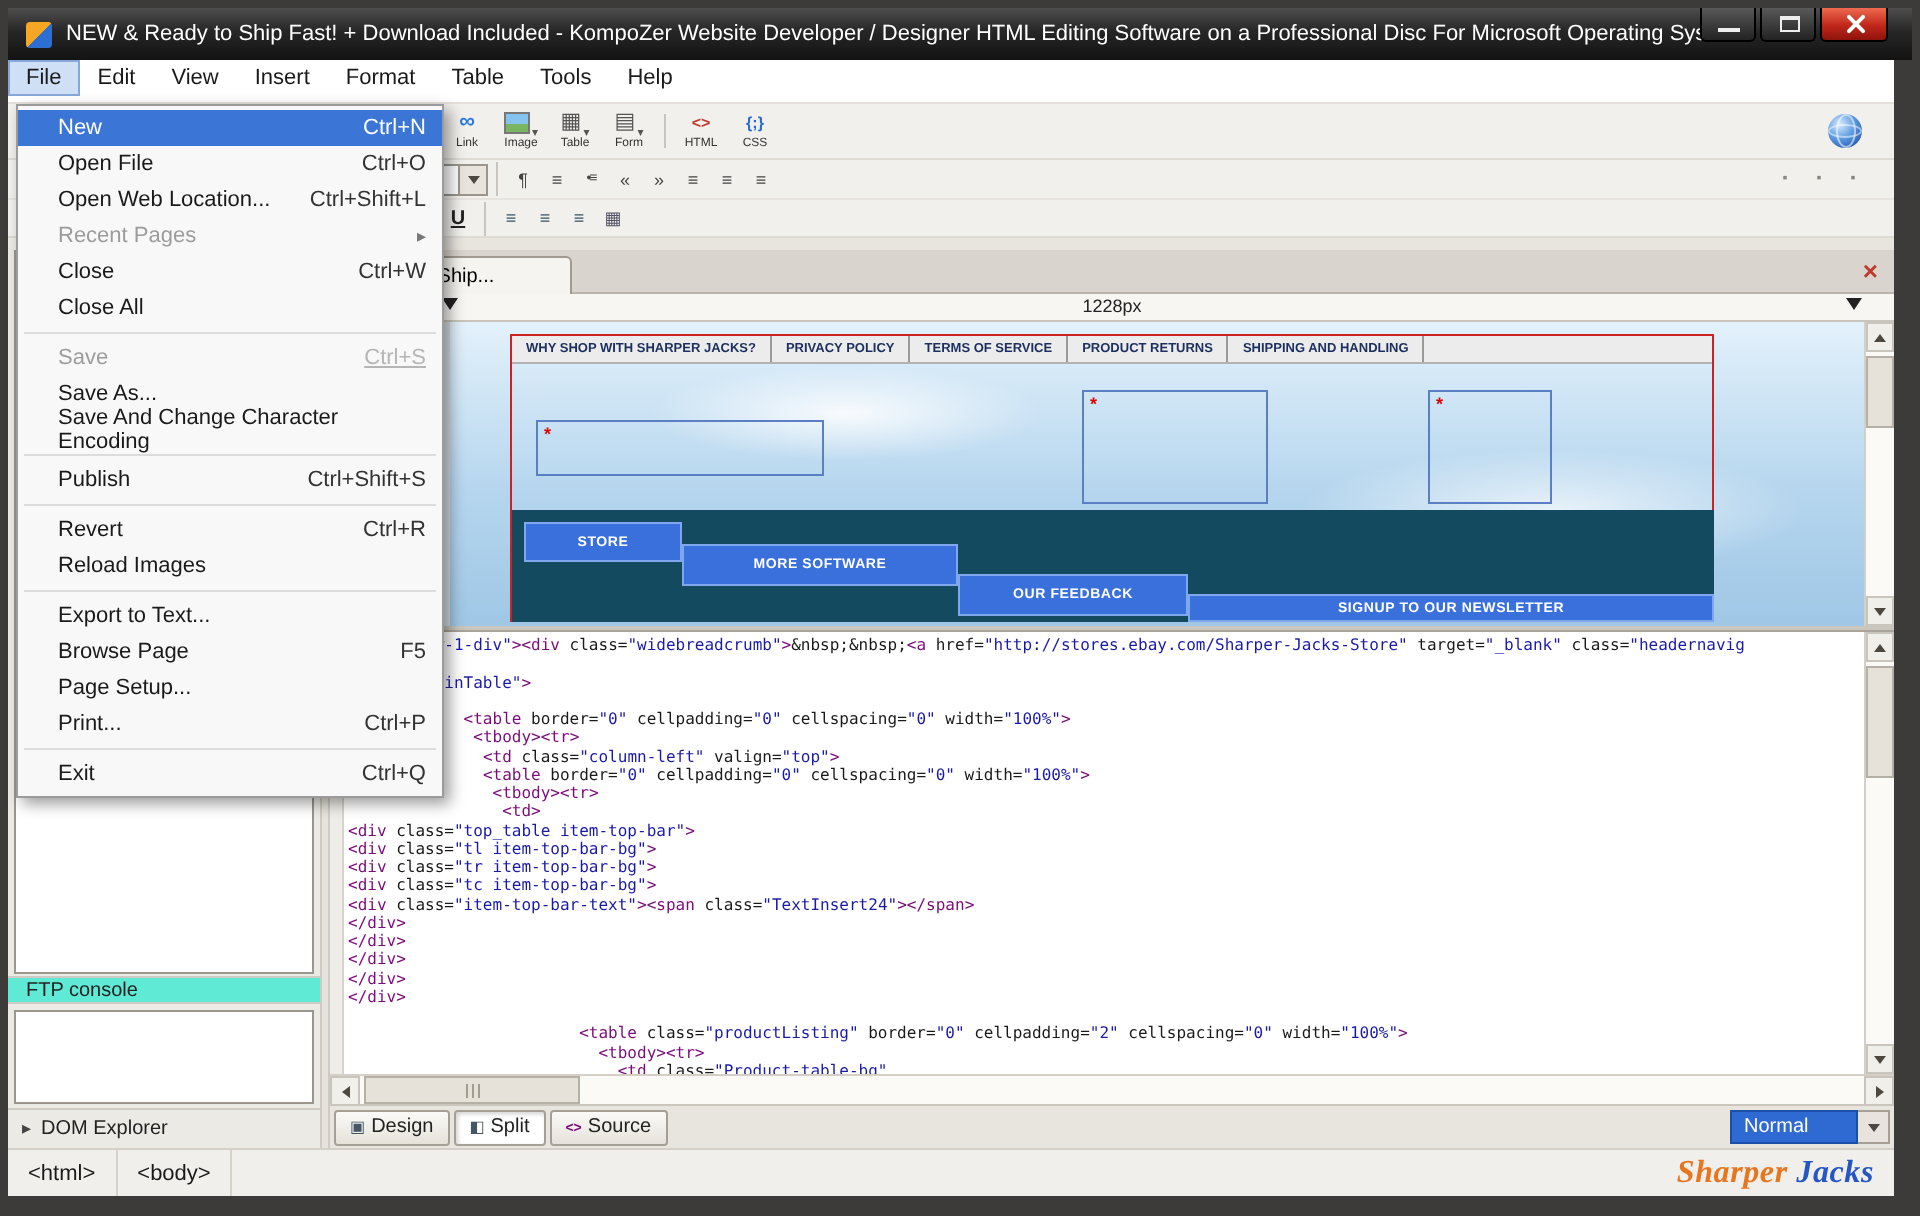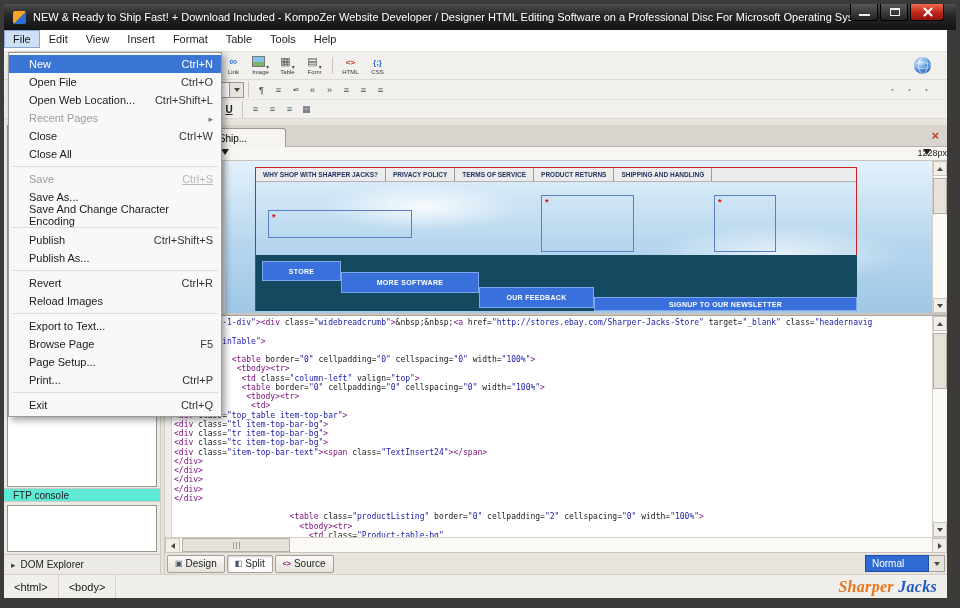--- a/index.html
+++ b/index.html
@@ -90,21 +90,21 @@
   .tabbar{position:absolute;left:0;top:6px;width:782px;height:22px;background:#d9d5ce;border-bottom:1px solid #b9b5ad;}
   .doc-tab{position:absolute;left:3px;top:3px;width:118px;height:19px;background:#f6f4f0;
     border:1px solid #a09a90;border-bottom:none;border-radius:3px 3px 0 0;
     display:flex;align-items:center;gap:4px;font-size:10px;padding:0 5px;overflow:hidden;white-space:nowrap;}
   .tab-doc-icon{width:8px;height:10px;background:#fff;border:1px solid #7d9b7d;flex:0 0 auto;}
   .tab-close{position:absolute;right:8px;top:2px;color:#c0392b;font-weight:bold;font-size:13px;line-height:17px;}
   .tab-close::before{content:"×";}
 
   .ruler{position:absolute;left:0;top:28px;width:782px;height:14px;background:#f7f6f3;
     border-bottom:1px solid #c9c5bd;font-size:9px;color:#222;}
-  .ruler-label{position:absolute;left:0;right:0;top:1px;text-align:right;}
+  .ruler-label{position:absolute;left:0;right:0;top:1px;text-align:center;}
   .rmark{position:absolute;top:2px;width:0;height:0;border-left:4px solid transparent;
     border-right:4px solid transparent;border-top:6px solid #222;}
   .rmark-l{left:56px;} .rmark-r{left:758px;}
 
   
   .design{position:absolute;left:0;top:42px;width:782px;height:152px;display:flex;}
   .design-content{position:relative;flex:1;background:#d8dce1;overflow:hidden;}
   .psky{position:absolute;left:60px;top:0;right:0;bottom:0;
     background:radial-gradient(ellipse 140px 34px at 28% 30%,rgba(255,255,255,.85),transparent 70%),
                radial-gradient(ellipse 180px 44px at 78% 62%,rgba(255,255,255,.7),transparent 70%),
@@ -473,23 +473,20 @@
         <span class="fm-label">Save As...</span>
       </div>
       <div class="fm-item">
         <span class="fm-label">Save And Change Character Encoding</span>
       </div>
       <div class="fm-sep"></div>
       <div class="fm-item">
         <span class="fm-label">Publish</span>
         <span class="fm-short">Ctrl+Shift+S</span>
       </div>
-      <div class="fm-item">
-        <span class="fm-label">Publish As...</span>
-      </div>
       <div class="fm-sep"></div>
       <div class="fm-item">
         <span class="fm-label">Revert</span>
         <span class="fm-short">Ctrl+R</span>
       </div>
       <div class="fm-item">
         <span class="fm-label">Reload Images</span>
       </div>
       <div class="fm-sep"></div>
       <div class="fm-item">

